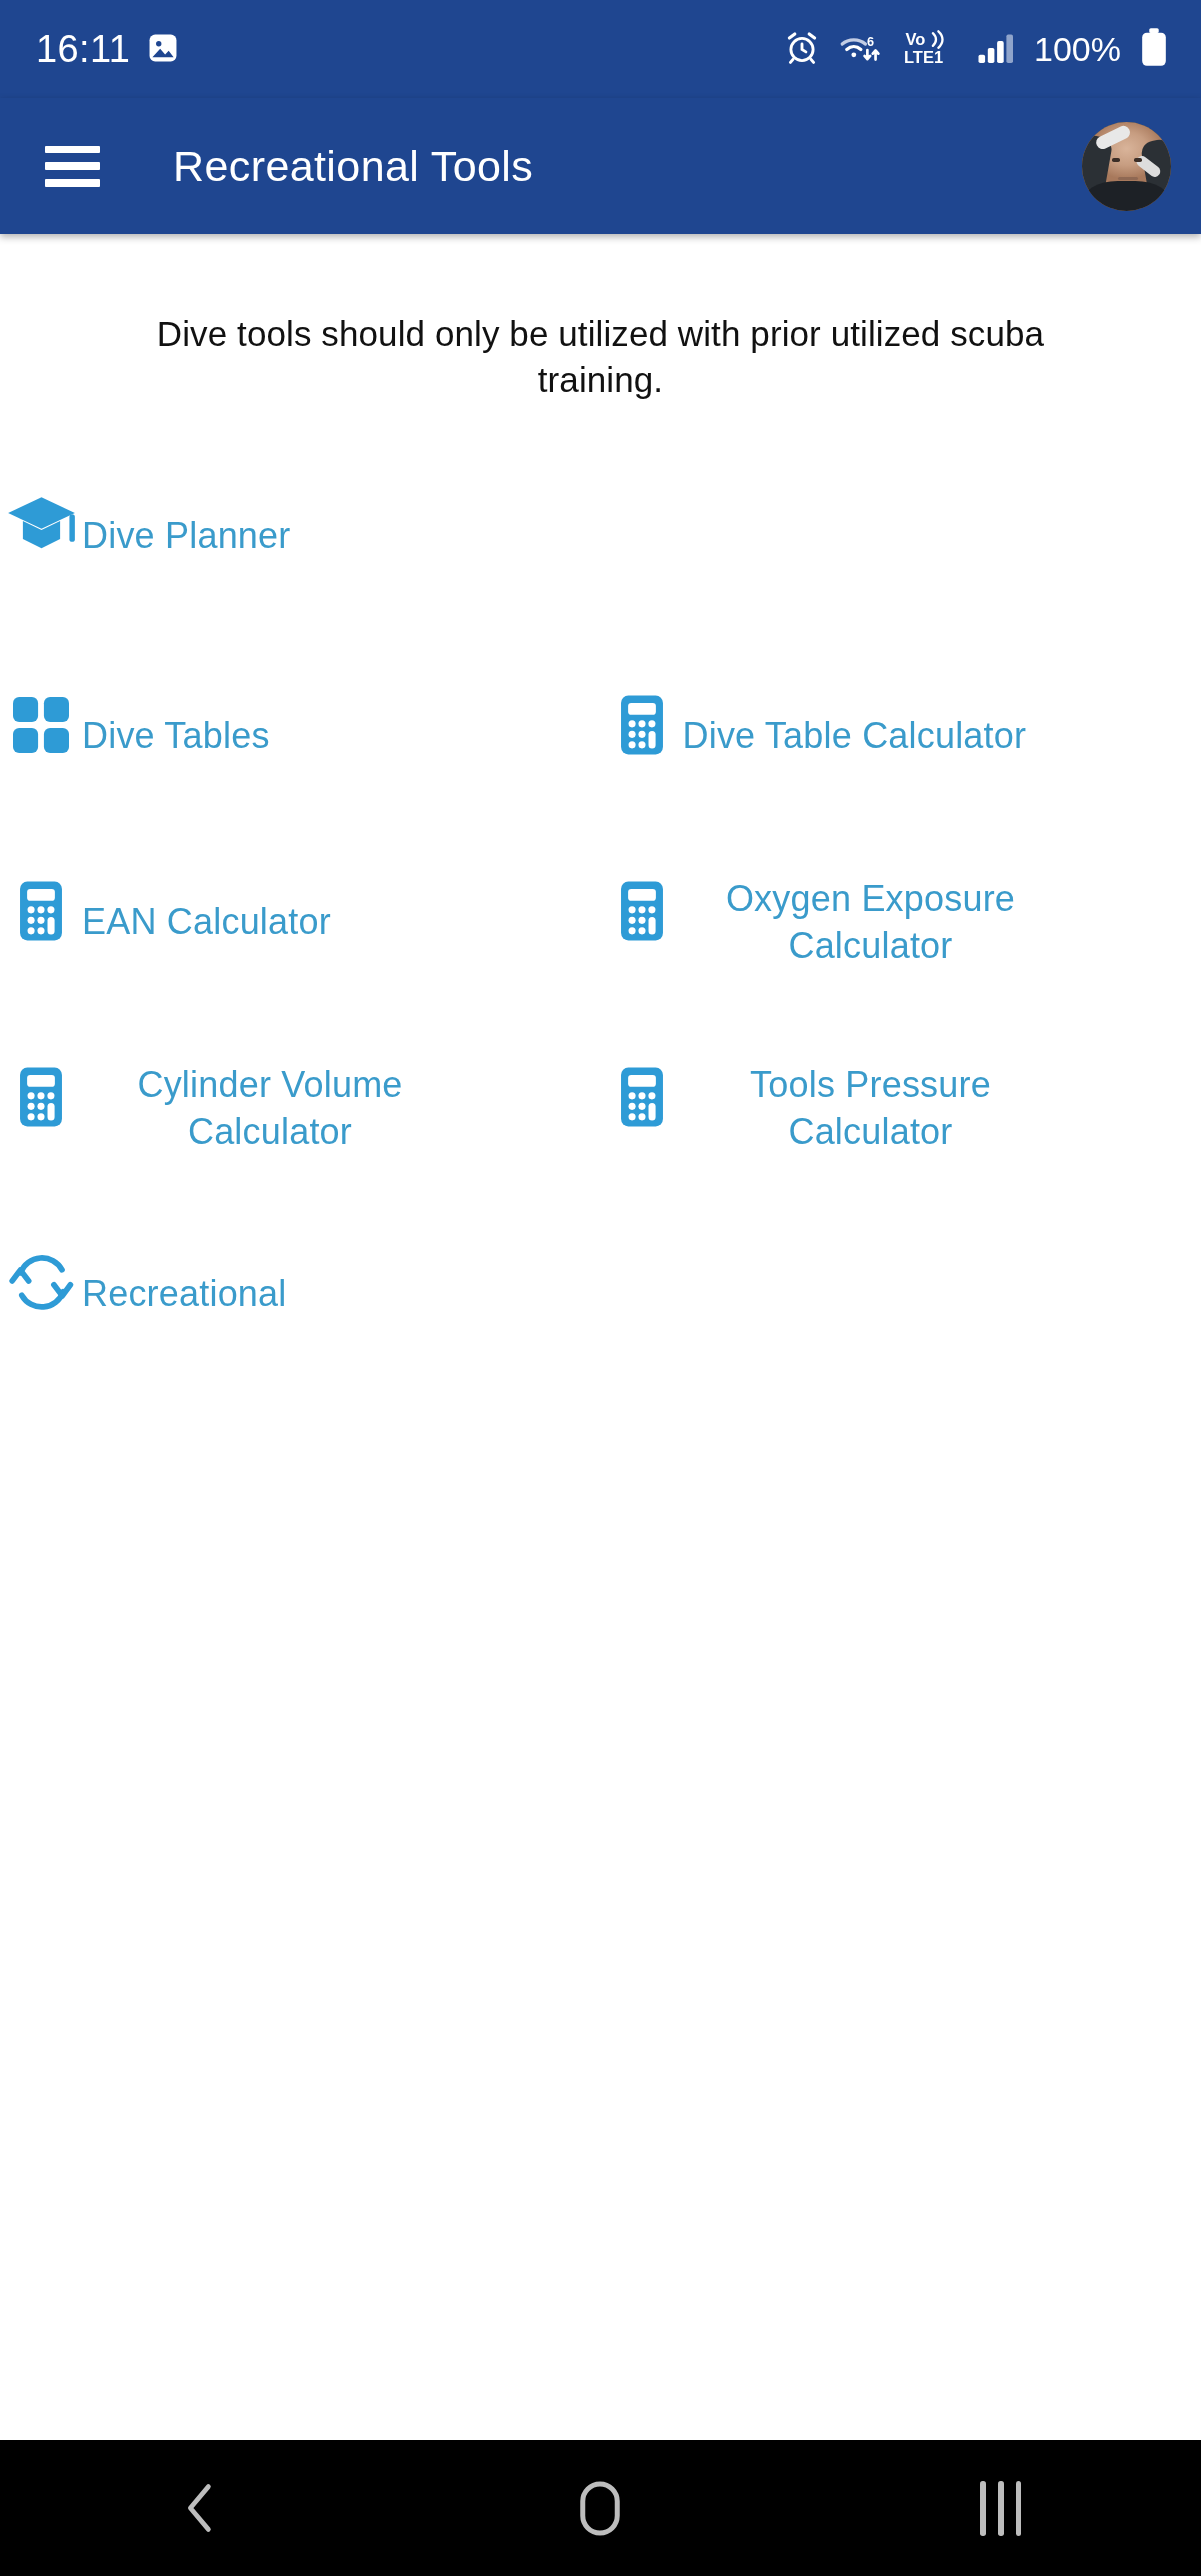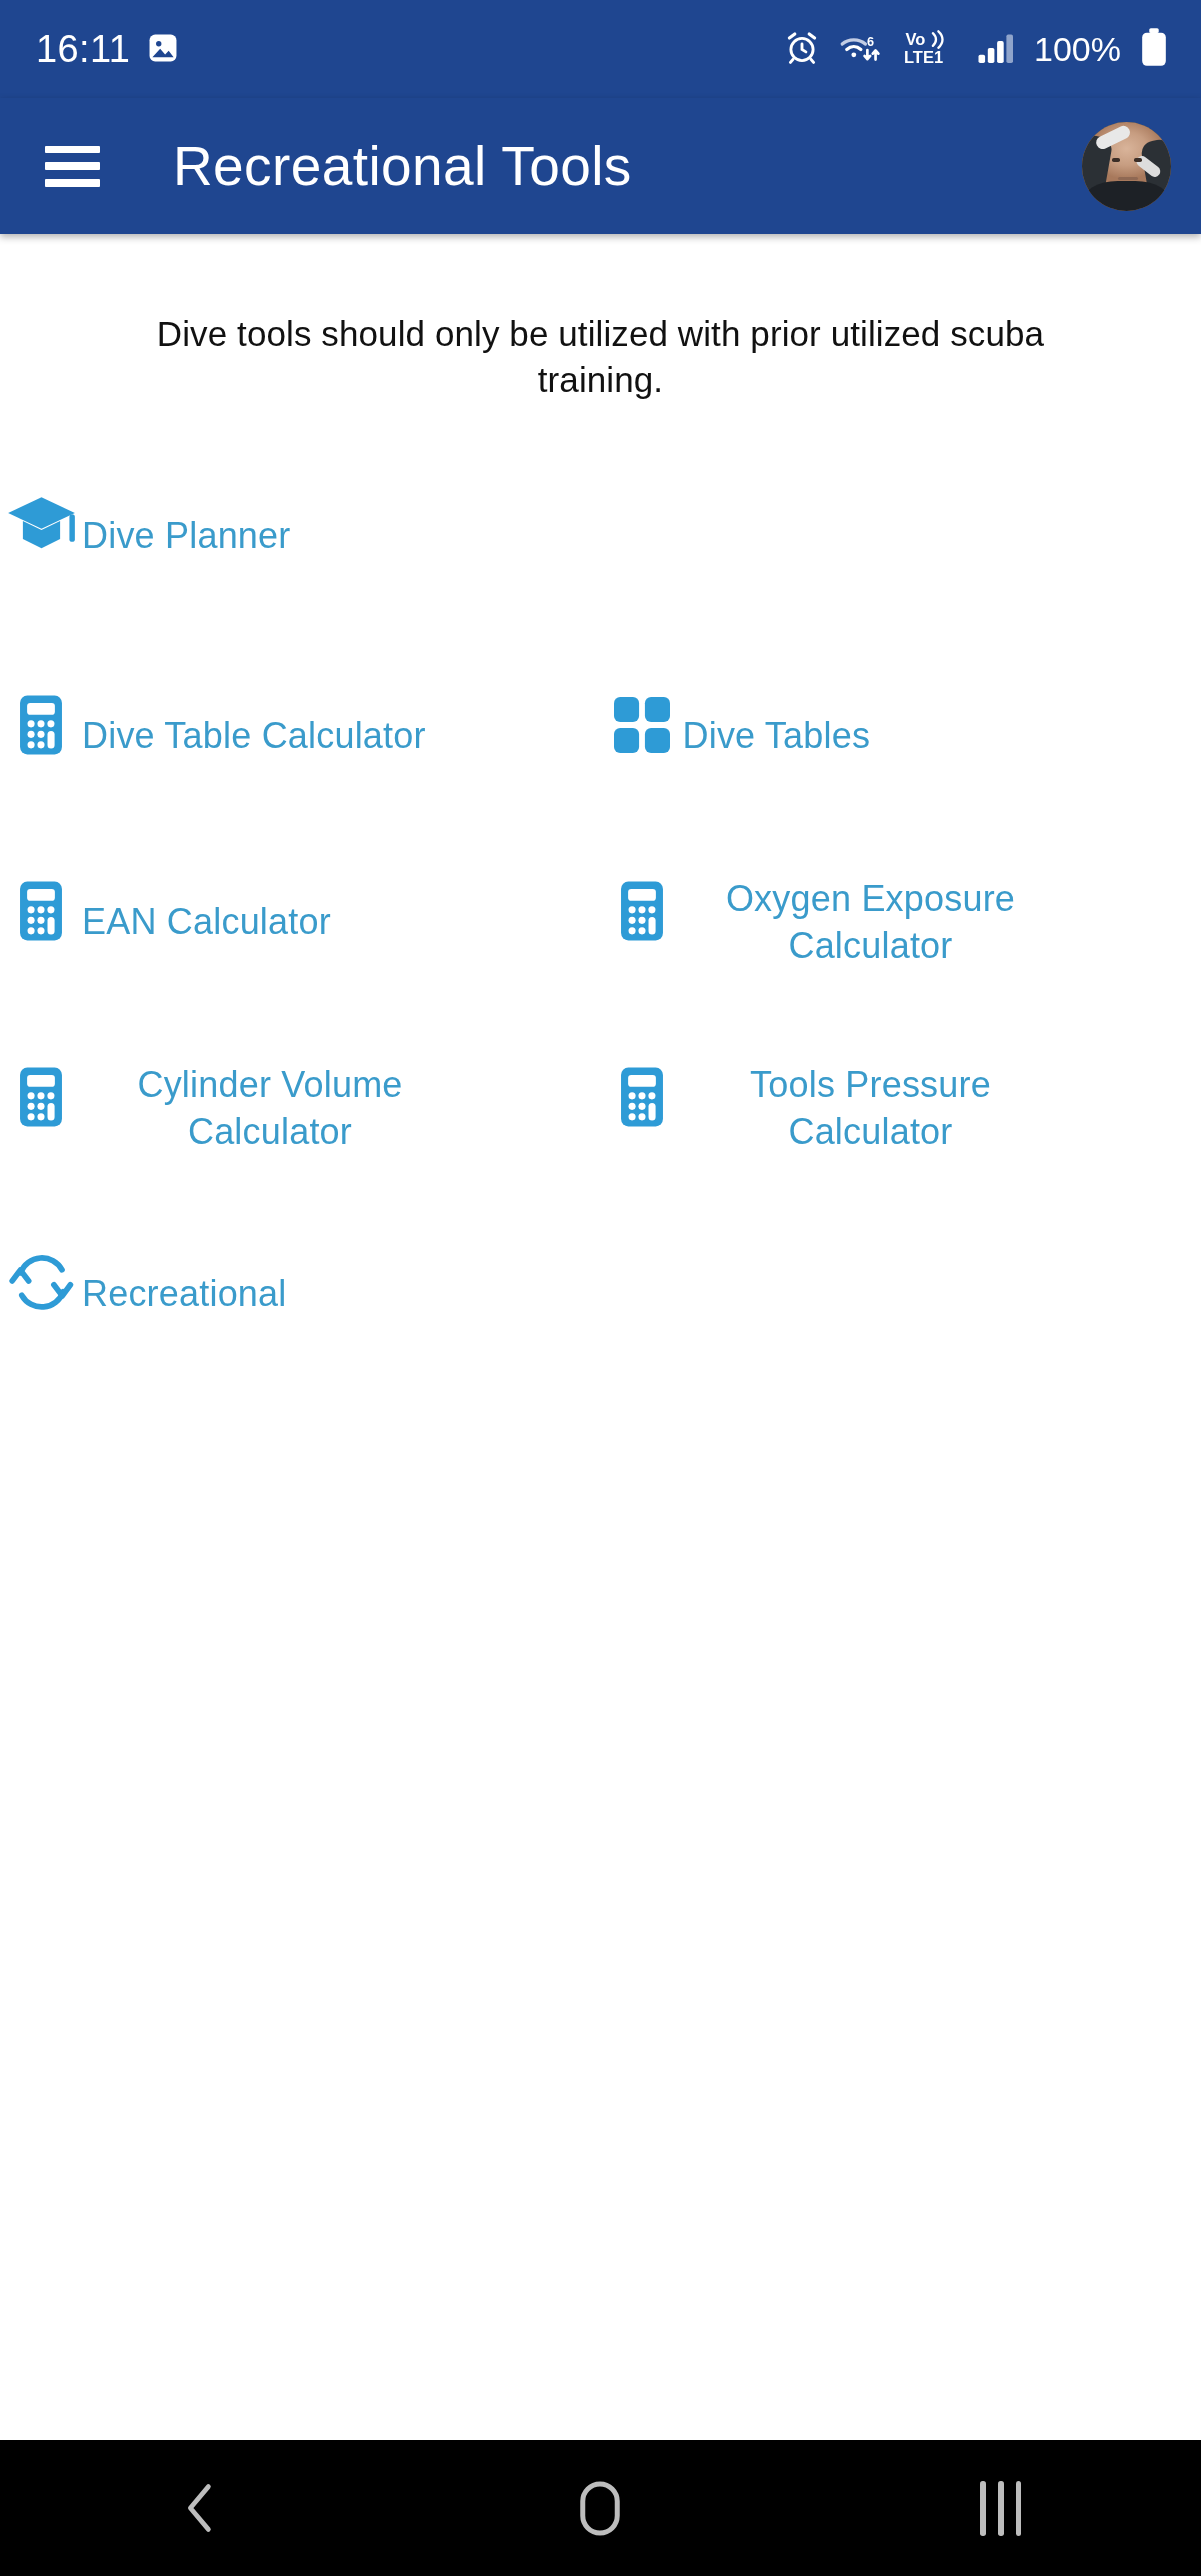--- a/index.html
+++ b/index.html
@@ -50,21 +50,21 @@
     width:55px; height:41px;
     display:flex; flex-direction:column; justify-content:space-between;
     cursor:pointer;
   }
   .hamburger span {
     display:block; height:7.2px; width:100%;
     background:#ffffff; border-radius:0.9px;
   }
   .appbar-title {
     color:#ffffff;
-    font-size:55px;
+    font-size:43px;
     margin-left:73px;
     letter-spacing:0.4px;
     white-space:nowrap;
   }
   .avatar {
     margin-left:auto;
     width:89px; height:89px;
     border-radius:50%;
     overflow:hidden;
     background:#6b6f73;
@@ -290,47 +290,47 @@
           </div>
           <div class="tile-label">Dive Planner</div>
         </div>
       </div>
 
       <div class="row-gap-1"></div>
 
       <div class="tile-row">
         <div class="tile">
           <div class="tile-icon">
+            <svg width="70" height="70" viewBox="0 0 24 24">
+              <rect x="2.4" y="2.4" width="8.6" height="8.6" rx="2.1" fill="#2E9BD6"></rect>
+              <rect x="13" y="2.4" width="8.6" height="8.6" rx="2.1" fill="#2E9BD6"></rect>
+              <rect x="2.4" y="13" width="8.6" height="8.6" rx="2.1" fill="#2E9BD6"></rect>
+              <rect x="13" y="13" width="8.6" height="8.6" rx="2.1" fill="#2E9BD6"></rect>
+            </svg>
+          </div>
+          <div class="tile-label">Dive Tables</div>
+        </div>
+
+        <div class="tile">
+          <div class="tile-icon">
             <svg width="68" height="68" viewBox="0 0 24 24">
               <rect x="4.6" y="1.6" width="14.8" height="20.8" rx="2.6" fill="#2E9BD6"></rect>
               <rect x="7.1" y="4.2" width="9.8" height="4.2" rx="1.1" fill="#ffffff"></rect>
               <circle cx="8.5" cy="11.6" r="1.25" fill="#ffffff"></circle>
               <circle cx="12" cy="11.6" r="1.25" fill="#ffffff"></circle>
               <circle cx="15.5" cy="11.6" r="1.25" fill="#ffffff"></circle>
               <circle cx="8.5" cy="15.3" r="1.25" fill="#ffffff"></circle>
               <circle cx="12" cy="15.3" r="1.25" fill="#ffffff"></circle>
               <circle cx="8.5" cy="19" r="1.25" fill="#ffffff"></circle>
               <circle cx="12" cy="19" r="1.25" fill="#ffffff"></circle>
               <rect x="14.3" y="14.1" width="2.5" height="6.2" rx="1.25" fill="#ffffff"></rect>
             </svg>
           </div>
           <div class="tile-label">Dive Table Calculator</div>
         </div>
-
-        <div class="tile">
-          <div class="tile-icon">
-            <svg width="70" height="70" viewBox="0 0 24 24">
-              <rect x="2.4" y="2.4" width="8.6" height="8.6" rx="2.1" fill="#2E9BD6"></rect>
-              <rect x="13" y="2.4" width="8.6" height="8.6" rx="2.1" fill="#2E9BD6"></rect>
-              <rect x="2.4" y="13" width="8.6" height="8.6" rx="2.1" fill="#2E9BD6"></rect>
-              <rect x="13" y="13" width="8.6" height="8.6" rx="2.1" fill="#2E9BD6"></rect>
-            </svg>
-          </div>
-          <div class="tile-label">Dive Tables</div>
-        </div>
       </div>
 
       <div class="row-gap-2"></div>
 
       <div class="tile-row">
         <div class="tile">
           <div class="tile-icon">
             <svg width="68" height="68" viewBox="0 0 24 24">
               <rect x="4.6" y="1.6" width="14.8" height="20.8" rx="2.6" fill="#2E9BD6"></rect>
               <rect x="7.1" y="4.2" width="9.8" height="4.2" rx="1.1" fill="#ffffff"></rect>

